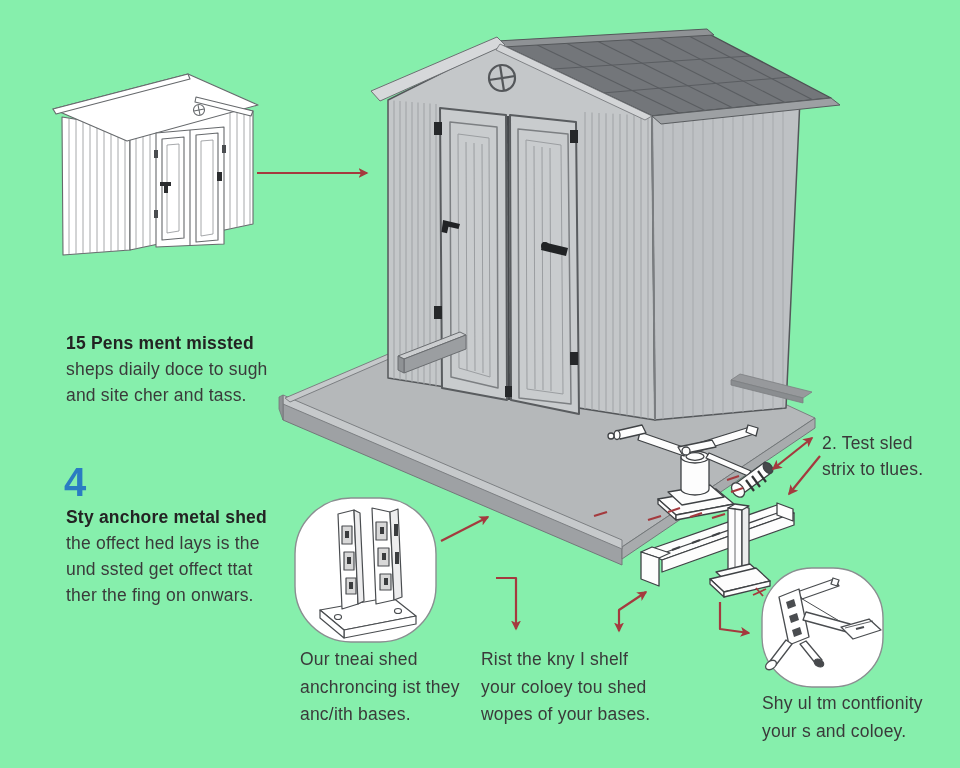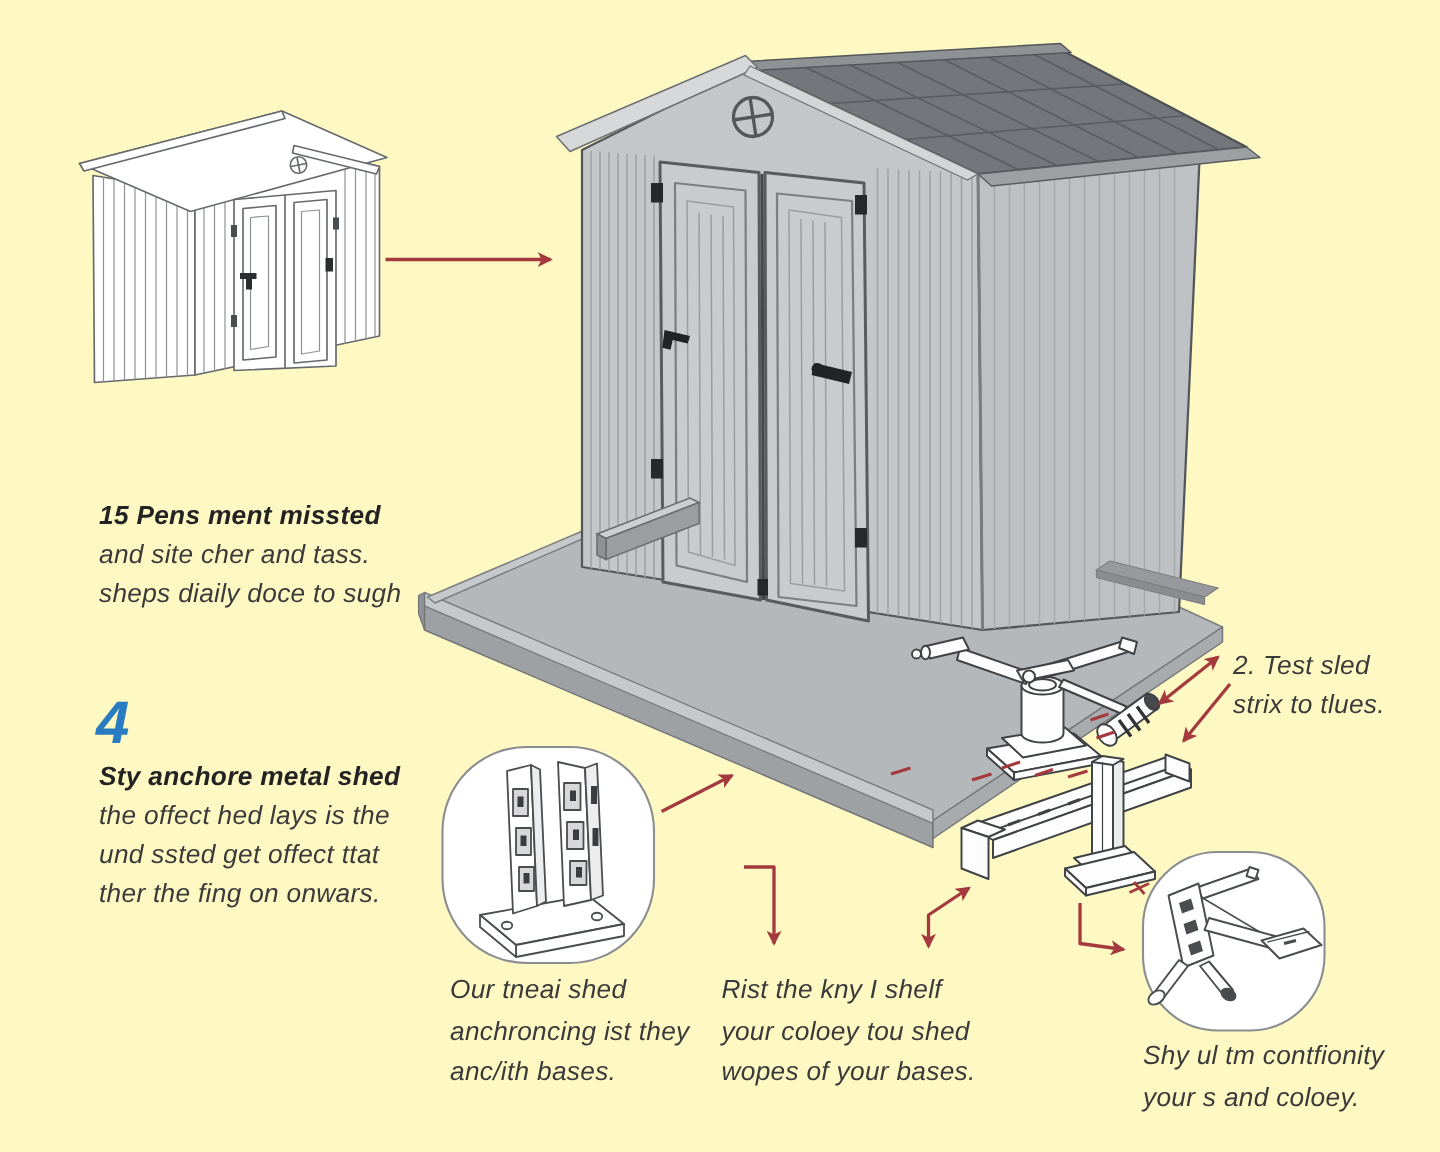--- a/index.html
+++ b/index.html
@@ -1,17 +1,17 @@
 <!DOCTYPE html>
 <html><head>
 <meta charset="utf-8">
 <style>
   html,body{margin:0;padding:0;background:#fff;}
-  #canvas{position:relative;width:960px;height:768px;background:#fef9c3;overflow:hidden;
-          font-family:"Liberation Sans","DejaVu Sans",sans-serif;font-style:italic;}
+  #canvas{position:relative;width:960px;height:768px;background:#86efac;overflow:hidden;
+          font-family:"Liberation Sans","DejaVu Sans",sans-serif;}
   #art{position:absolute;left:0;top:0;}
   .tb{position:absolute;font-size:17.5px;line-height:26px;color:#3a3a3a;letter-spacing:.2px;}
   .tb .hd{font-weight:bold;color:#232323;}
   .cap{line-height:27.5px;}
   .step-num{position:absolute;font-size:40px;font-weight:bold;color:#2a7cc2;line-height:40px;}
   .note{line-height:26px;}
 </style>
 </head>
 <body>
 
@@ -334,22 +334,22 @@
     </g>
     <g stroke-width="1.8">
       <line x1="753" y1="595" x2="766" y2="589"></line>
           <line x1="756" y1="588" x2="763" y2="596"></line>
     </g>
   </g>
 </svg>
 
   <div class="tb" style="left:66px;top:330px;">
     <div class="hd">15 Pens ment missted</div>
+    <div>sheps diaily doce to sugh</div>
     <div>and site cher and tass.</div>
-    <div>sheps diaily doce to sugh</div>
   </div>
 
   <div class="step-num" style="left:64px;top:462px;">4</div>
 
   <div class="tb" style="left:66px;top:504px;">
     <div class="hd">Sty anchore metal shed</div>
     <div>the offect hed lays is the</div>
     <div>und ssted get offect ttat</div>
     <div>ther the fing on onwars.</div>
   </div>

